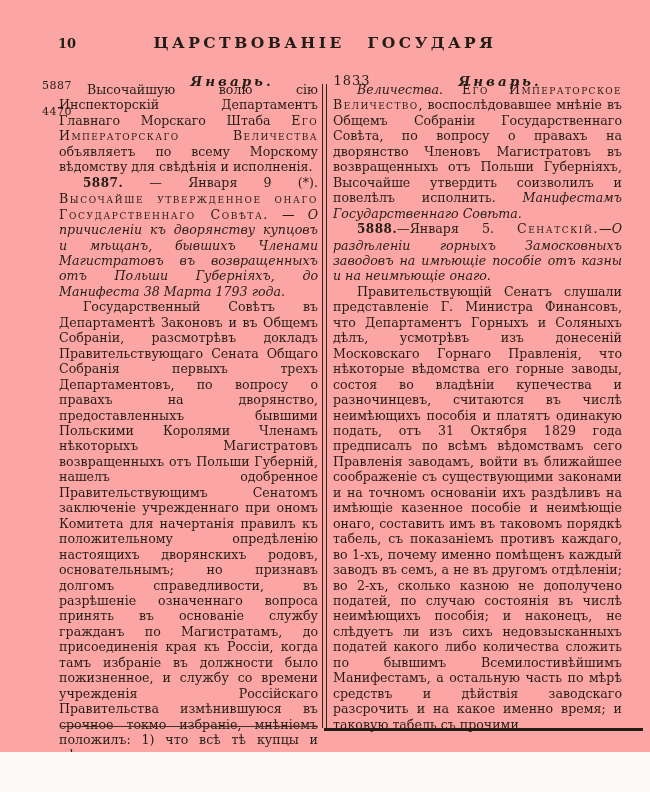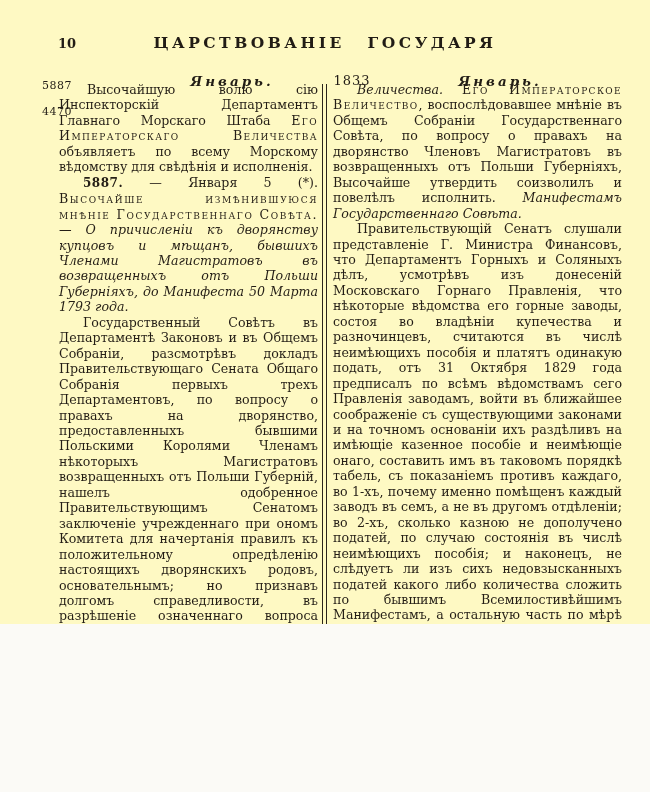--- a/index.html
+++ b/index.html
@@ -2,22 +2,22 @@
 <html><head>
 <meta charset="utf-8">
 <style>
   html,body{margin:0;padding:0;}
   body{
     width:650px;height:792px;
     font-family:"DejaVu Serif","Liberation Serif",serif;
     background:#fbfaf6;
   }
   .page{
-    position:relative;width:650px;height:624px;overflow:hidden;
-    background:#fef9c3;color:#211c15;
+    position:relative;width:650px;height:752px;overflow:hidden;
+    background:#fca5a5;color:#211c15;
   }
   
   .page-number{position:absolute;left:58px;top:36px;font-weight:bold;font-size:13px;}
   .page-title{
     position:absolute;left:0;right:0;top:33px;text-align:center;
     font-weight:bold;font-size:15.5px;letter-spacing:3.5px;word-spacing:14px;
   }
   .subheader{position:absolute;left:12px;top:57px;width:650px;height:20px;margin-top:16px;}
   .month{
     position:absolute;font-style:italic;font-weight:bold;
@@ -72,26 +72,27 @@
     <span class="month month-right">Январь.</span>
   </div>
 
   <div class="margin-num margin-num-1">5887</div>
   <div class="margin-num margin-num-2">4470</div>
 
   <div class="divider"></div>
 
   <div class="col col-left-wide">
     <p class="no-indent first"><span>Высочайшую волю сію Инспекторскій Департаментъ Главнаго Морскаго Штаба </span><span class="caps">Его Императорскаго Величества</span><span> объявляетъ по всему Морскому вѣдомству для свѣдѣнія и исполненія.</span></p>
-    <p><span class="art-num">5887.</span><span> — Января 5 (*). </span><span class="kind">Высочайше измѣнившуюся мнѣніе Государственнаго Совѣта.</span><span class="ital"> — О причисленіи къ дворянству купцовъ и мѣщанъ, бывшихъ Членами Магистратовъ въ возвращенныхъ отъ Польши Губерніяхъ, до Манифеста 50 Марта 1793 года.</span></p>
+    <p><span class="art-num">5887.</span><span> — Января 9 (*). </span><span class="kind">Высочайше утвержденное онаго Государственнаго Совѣта.</span><span class="ital"> — О причисленіи къ дворянству купцовъ и мѣщанъ, бывшихъ Членами Магистратовъ въ возвращенныхъ отъ Польши Губерніяхъ, до Манифеста 38 Марта 1793 года.</span></p>
     <p>Государственный Совѣтъ въ Департаментѣ Законовъ и въ Общемъ Собраніи, разсмотрѣвъ докладъ Правительствующаго Сената Общаго Собранія первыхъ трехъ Департаментовъ, по вопросу о правахъ на дворянство, предоставленныхъ бывшими Польскими Королями Членамъ нѣкоторыхъ Магистратовъ возвращенныхъ отъ Польши Губерній, нашелъ одобренное Правительствующимъ Сенатомъ заключеніе учрежденнаго при ономъ Комитета для начертанія правилъ къ положительному опредѣленію настоящихъ дворянскихъ родовъ, основательнымъ; но признавъ долгомъ справедливости, въ разрѣшеніе означеннаго вопроса принять въ основаніе службу гражданъ по Магистратамъ, до присоединенія края къ Россіи, когда тамъ избраніе въ должности было пожизненное, и службу со времени учрежденія Россійскаго Правительства измѣнившуюся въ срочное токмо избраніе, мнѣніемъ положилъ: 1) что всѣ тѣ купцы и мѣщане, которые занимали въ возвращенныхъ отъ Польши Губерніяхъ должности въ Магистратахъ до Манифеста 27 Марта 1793 года, объявленнаго Генералъ-Аншефомъ Кречетниковымъ, и внесены Дворянскими Депутатскими Собраніями въ родословныя дворянскія книги, на основаніи жалованныхъ Польскими Королями городамъ привиллегій, имѣютъ воспользоваться правами сего достоинства и съ ихъ потомствомъ. 2) Что напротивъ тѣ, кои служили въ означенныхъ Магистратахъ послѣ Манифеста</p>
   </div>
 
   <div class="col col-right">
     <p><span class="ital">Величества. </span><span class="caps">Его Императорское Величество</span><span>, воспослѣдовавшее мнѣніе въ Общемъ Собраніи Государственнаго Совѣта, по вопросу о правахъ на дворянство Членовъ Магистратовъ въ возвращенныхъ отъ Польши Губерніяхъ, Высочайше утвердить соизволилъ и повелѣлъ исполнить. </span><span class="ital">Манифестамъ Государственнаго Совѣта.</span></p>
+    <p><span class="art-num">5888.</span><span>—Января 5. </span><span class="kind">Сенатскій.</span><span class="ital">—О раздѣленіи горныхъ Замосковныхъ заводовъ на имѣющіе пособіе отъ казны и на неимѣющіе онаго.</span></p>
     <p>Правительствующій Сенатъ слушали представленіе Г. Министра Финансовъ, что Департаментъ Горныхъ и Соляныхъ дѣлъ, усмотрѣвъ изъ донесеній Московскаго Горнаго Правленія, что нѣкоторые вѣдомства его горные заводы, состоя во владѣніи купечества и разночинцевъ, считаются въ числѣ неимѣющихъ пособія и платятъ одинакую подать, отъ 31 Октября 1829 года предписалъ по всѣмъ вѣдомствамъ сего Правленія заводамъ, войти въ ближайшее соображеніе съ существующими законами и на точномъ основаніи ихъ раздѣливъ на имѣющіе казенное пособіе и неимѣющіе онаго, составить имъ въ таковомъ порядкѣ табель, съ показаніемъ противъ каждаго, во 1-хъ, почему именно помѣщенъ каждый заводъ въ семъ, а не въ другомъ отдѣленіи; во 2-хъ, сколько казною не дополучено податей, по случаю состоянія въ числѣ неимѣющихъ пособія; и наконецъ, не слѣдуетъ ли изъ сихъ недовзысканныхъ податей какого либо количества сложить по бывшимъ Всемилостивѣйшимъ Манифестамъ, а остальную часть по мѣрѣ средствъ и дѣйствія заводскаго разсрочить и на какое именно время; и таковую табель съ прочими</p>
   </div>
 
   <div class="footnote-rule"></div>
   <div class="footnote">(*) Распубликовано 3 Марта.</div>
   <div class="bottom-rule"></div>
 
 </div>
 
 </body></html>

